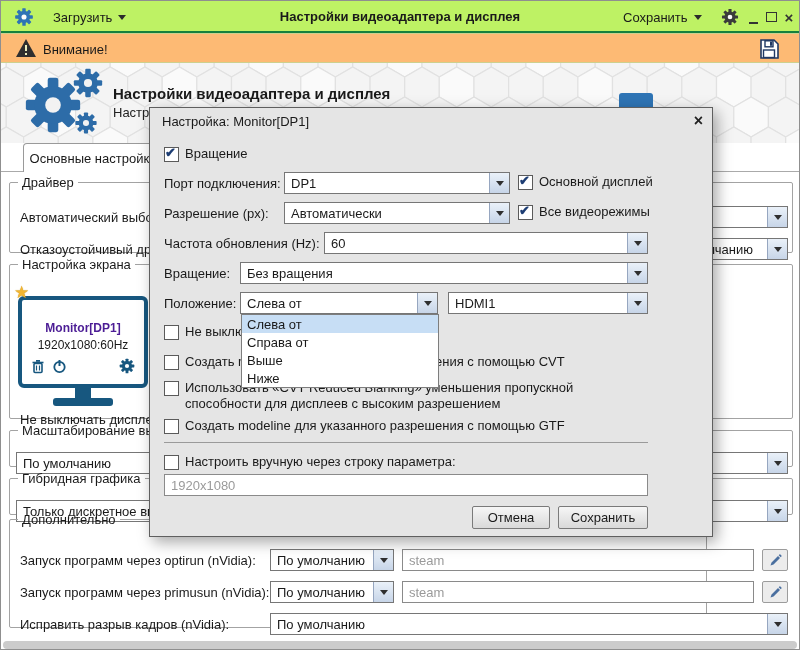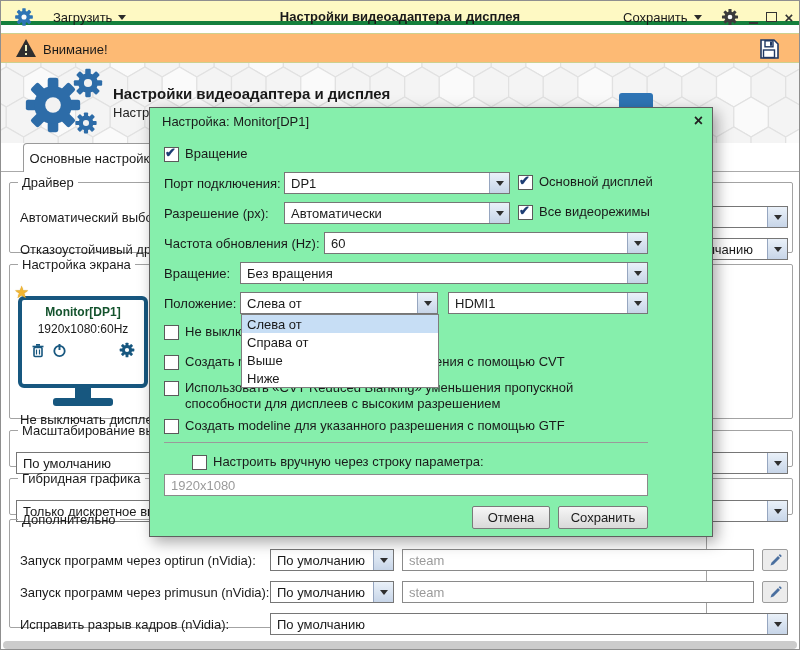--- a/index.html
+++ b/index.html
@@ -1,19 +1,19 @@
 <!DOCTYPE html>
 <html><head>
 <meta charset="utf-8">
 <style>
   html,body{margin:0;padding:0;background:#ffffff;}
   .window{position:relative;width:800px;height:650px;background:#ffffff;border:1px solid #8f8f8f;box-sizing:border-box;overflow:hidden;font-family:"Liberation Sans",sans-serif;font-size:13px;color:#1a1a1a;}
   .abs{position:absolute;box-sizing:border-box;}
   
-  .titlebar{left:0;top:0;width:100%;height:24px;background:#fef9c3;border-bottom:4px solid #15803d;}
+  .titlebar{left:0;top:0;width:100%;height:32px;background:#bef264;border-bottom:2px solid #15803d;}
   .tb-title{left:0;top:0;width:100%;height:32px;line-height:32px;text-align:center;font-weight:bold;pointer-events:none;}
   .menu-btn{display:flex;align-items:center;gap:6px;height:32px;cursor:default;}
   .caret{width:0;height:0;border-left:4px solid transparent;border-right:4px solid transparent;border-top:5px solid #2b2b2b;}
   .winctl{width:16px;height:32px;display:flex;align-items:center;justify-content:center;color:#333;}
   .min-glyph{width:9px;height:11px;border-bottom:2px solid #333;}
   .max-glyph{width:9px;height:8px;border:1.5px solid #333;}
   .close-glyph{font-size:15px;font-weight:bold;line-height:1;}
   
   .warnbar{left:0;top:32px;width:100%;height:30px;background:#fdba74;border-top:1px solid #cdd08e;border-bottom:1px solid #cdd08e;}
   
@@ -38,27 +38,27 @@
   .cb{display:flex;align-items:flex-start;gap:6px;line-height:16px;}
   .cbbox{width:13px;height:13px;border:1px solid #5a5a5a;background:#fff;position:relative;flex:none;margin-top:1px;}
   .cbbox.checked::after{content:"\2714";position:absolute;left:0;top:-3px;font-size:13px;font-weight:bold;color:#1d3d73;}
   
   .btn{background:linear-gradient(#f6f6f6,#d9d9d9);border:1px solid #7a7a7a;border-radius:2px;display:flex;align-items:center;justify-content:center;}
   input.txt{border:1px solid #8a8a8a;background:#fff;font:13px "Liberation Sans",sans-serif;padding:0 6px;color:#222;}
   input.txt::placeholder{color:#9a9a9a;opacity:1;}
   .editbtn{background:#ececec;border:1px solid #9c9c9c;border-radius:2px;display:flex;align-items:center;justify-content:center;}
   
   .monitor{border:4px solid #17577f;border-radius:6px;background:#fff;display:flex;flex-direction:column;align-items:center;}
-  .mon-name{color:#14532d;font-weight:bold;font-size:12px;margin-top:5px;}
+  .mon-name{color:#4c1d95;font-weight:bold;font-size:12px;margin-top:21px;}
   .mon-mode{font-size:12px;margin-top:3px;}
   .mon-icons{width:100%;display:flex;align-items:center;padding:6px 9px 0 9px;gap:7px;box-sizing:border-box;}
   .star{color:#f2b632;font-size:17px;text-shadow:0 0 1px #b98a1e;z-index:3;line-height:1;}
   .note{font-size:13px;white-space:nowrap;}
   
-  .dialog{left:148px;top:106px;width:564px;height:430px;background:#86efac;border:1px solid #5f5f5f;box-shadow:4px 5px 14px rgba(0,0,0,0.35);z-index:20;}
+  .dialog{left:148px;top:106px;width:564px;height:430px;background:#e5e5e5;border:1px solid #5f5f5f;box-shadow:4px 5px 14px rgba(0,0,0,0.35);z-index:20;}
   .dlg-title{position:absolute;left:12px;top:6px;font-size:13px;}
   .dlg-close{position:absolute;right:9px;top:4px;font-size:16px;font-weight:bold;color:#222;}
   .listbox{position:absolute;background:#fff;border:1px solid #7d7d7d;z-index:6;}
   .lbitem{height:18px;display:flex;align-items:center;padding:0 5px;white-space:nowrap;}
   .lbitem.selected{background:#c7def5;}
   .hline{position:absolute;border-top:1px solid #9a9a9a;height:0;}
   .scrollbar{left:2px;top:640px;width:794px;height:8px;background:#cccccc;border-radius:4px;}
   svg{display:block;}
 </style>
 </head>
@@ -437,21 +437,21 @@
       <span style="flex:1;">Использовать «CVT Reduced Blanking» уменьшения пропускной способности для дисплеев с высоким разрешением</span>
     </label>
 
     <label class="abs cb" style="left:14px;top:310px;">
       <span class="cbbox"></span>
       <span>Создать modeline для указанного разрешения с помощью GTF</span>
     </label>
 
     <div class="hline" style="left:14px;top:334px;width:484px;"></div>
 
-    <label class="abs cb" style="left:14px;top:346px;margin-left:28px;">
+    <label class="abs cb" style="left:14px;top:346px;">
       <span class="cbbox"></span>
       <span>Настроить вручную через строку параметра:</span>
     </label>
     <input class="abs txt" style="left: 14px; top: 366px; width: 484px; height: 22px;" value="" placeholder="1920x1080">
 
     <div class="abs btn" style="left:322px;top:398px;width:78px;height:23px;">
       <span>Отмена</span>
     </div>
     <div class="abs btn" style="left:408px;top:398px;width:90px;height:23px;">
       <span>Сохранить</span>

